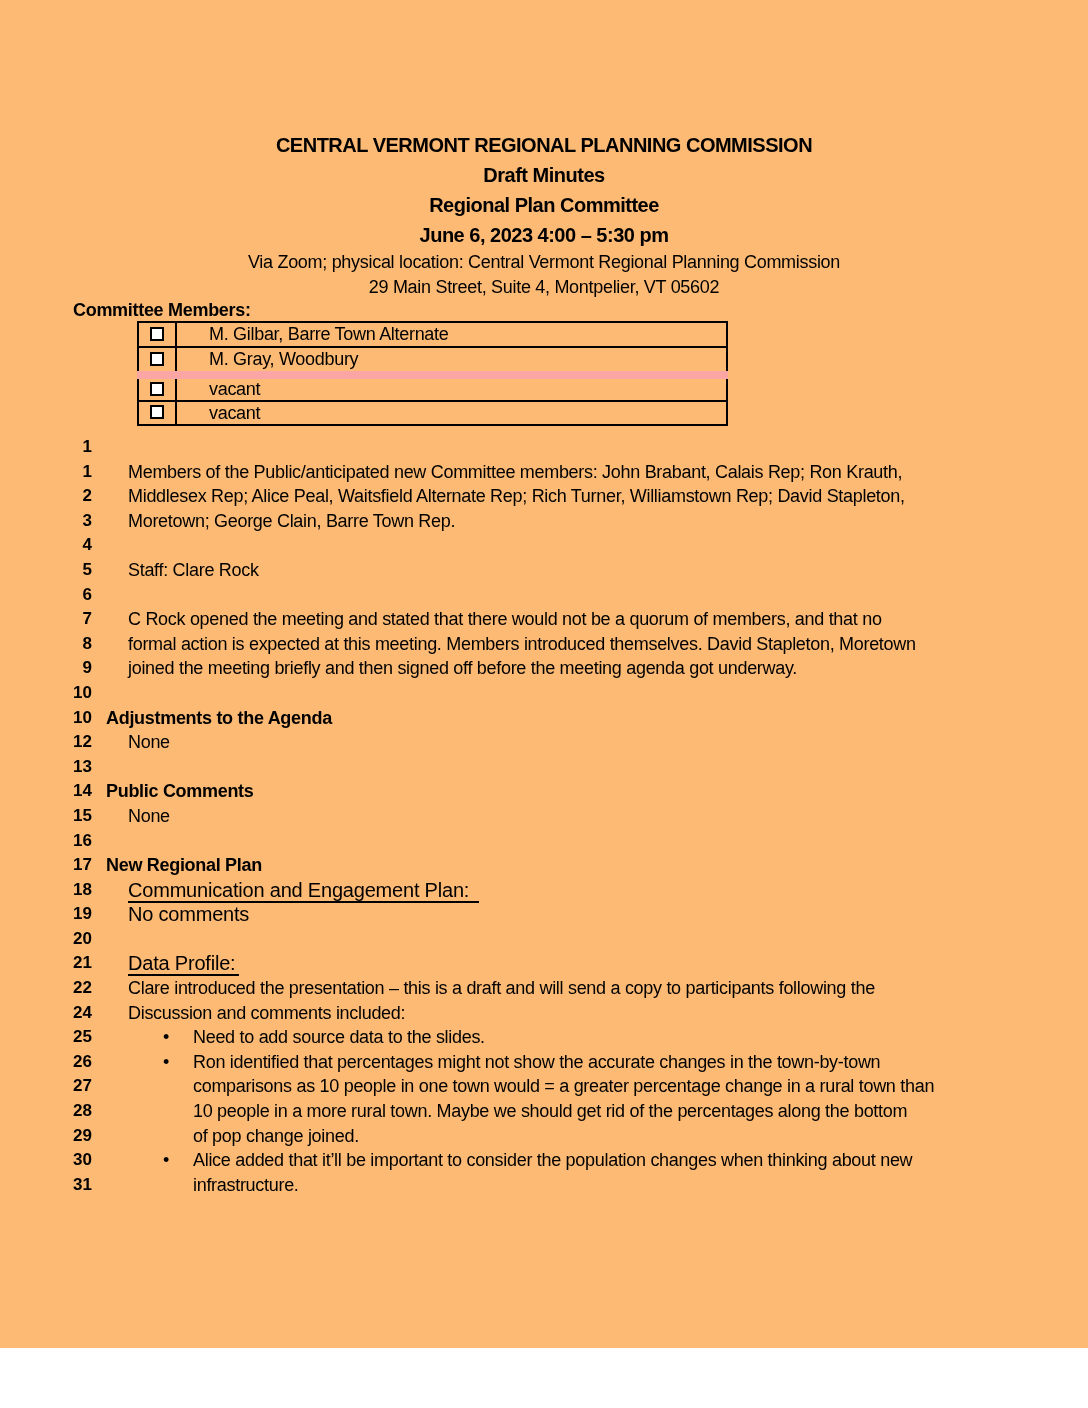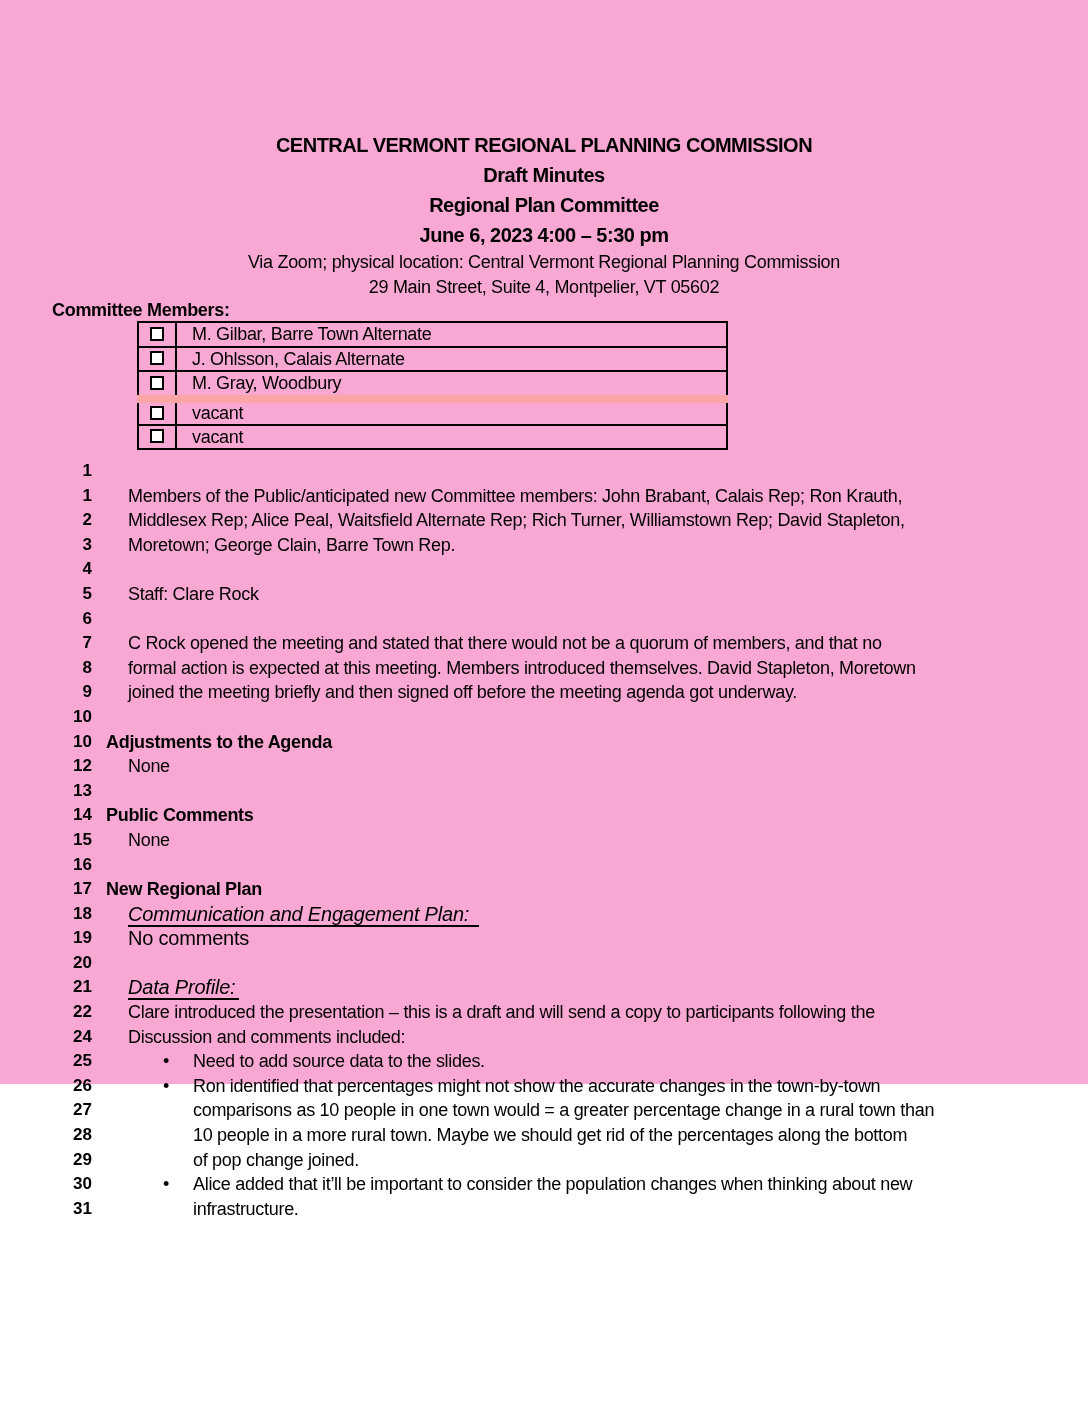--- a/index.html
+++ b/index.html
@@ -7,60 +7,60 @@
     padding: 0;
     background: #ffffff;
     width: 1088px;
     height: 1408px;
     overflow: hidden;
     color: #000000;
     font-family: "Liberation Sans", sans-serif;
   }
   .page {
     width: 1088px;
-    height: 1084px;
-    background: #f9a8d4;
+    height: 1348px;
+    background: #fdba74;
     padding-top: 130px;
     box-sizing: border-box;
   }
   
   .header { text-align: center; }
   .title-line {
     font-weight: bold;
     font-size: 20px;
     line-height: 30px;
     letter-spacing: -0.5px;
   }
   .loc-line {
     font-size: 18px;
     line-height: 24.5px;
     letter-spacing: -0.3px;
   }
   
   .committee-label {
-    margin-left: 52px;
+    margin-left: 73px;
     font-weight: bold;
     font-size: 18px;
     line-height: 22px;
     letter-spacing: -0.3px;
   }
   table.members {
     margin-left: 137px;
     border-collapse: collapse;
     width: 591px;
     font-size: 18px;
     letter-spacing: -0.3px;
     table-layout: fixed;
   }
   table.members td {
     border: 2px solid #000000;
     padding: 0;
   }
   table.members td.cb-cell { width: 36px; text-align: center; }
-  table.members td.name-cell { padding-left: 15px; }
+  table.members td.name-cell { padding-left: 32px; }
   table.members tr { height: 25px; }
   table.members tr.r2 { height: 24px; }
   table.members tr.r3 { height: 28px; }
   table.members tr.r3 td { border-bottom: 8px solid #fca5a5; }
   table.members tr.r5 { height: 24px; }
   .checkbox {
     display: inline-block;
     width: 14px;
     height: 14px;
     border: 2px solid #000000;
@@ -88,21 +88,21 @@
     font-size: 17px;
     letter-spacing: 0;
   }
   .line-text {
     margin-left: 36px;
     letter-spacing: -0.3px;
   }
   .line-text.cont { margin-left: 101px; }
   .b { font-weight: bold; margin-left: 14px; }
   .alt { font-size: 20px; letter-spacing: -0.2px; }
-  .u { border-bottom: 2px solid #000000; padding-right: 4px; font-style: italic; }
+  .u { border-bottom: 2px solid #000000; padding-right: 4px; }
   .bullet {
     display: inline-block;
     width: 30px;
     margin-left: 35px;
   }
 </style>
 </head>
 <body>
 
 <div class="page">
@@ -117,24 +117,20 @@
   </div>
 
   <div class="committee-label">Committee Members:</div>
 
   <table class="members">
     <tbody>
       <tr class="r1">
         <td class="cb-cell"><span class="checkbox"></span></td>
         <td class="name-cell">M. Gilbar, Barre Town Alternate</td>
       </tr>
-      <tr class="r2">
-        <td class="cb-cell"><span class="checkbox"></span></td>
-        <td class="name-cell">J. Ohlsson, Calais Alternate</td>
-      </tr>
       <tr class="r3">
         <td class="cb-cell"><span class="checkbox"></span></td>
         <td class="name-cell">M. Gray, Woodbury</td>
       </tr>
       <tr class="r4">
         <td class="cb-cell"><span class="checkbox"></span></td>
         <td class="name-cell">vacant</td>
       </tr>
       <tr class="r5">
         <td class="cb-cell"><span class="checkbox"></span></td>

